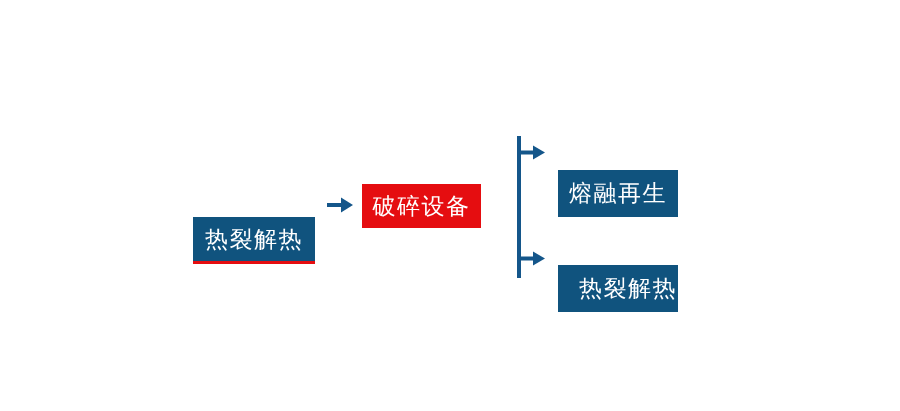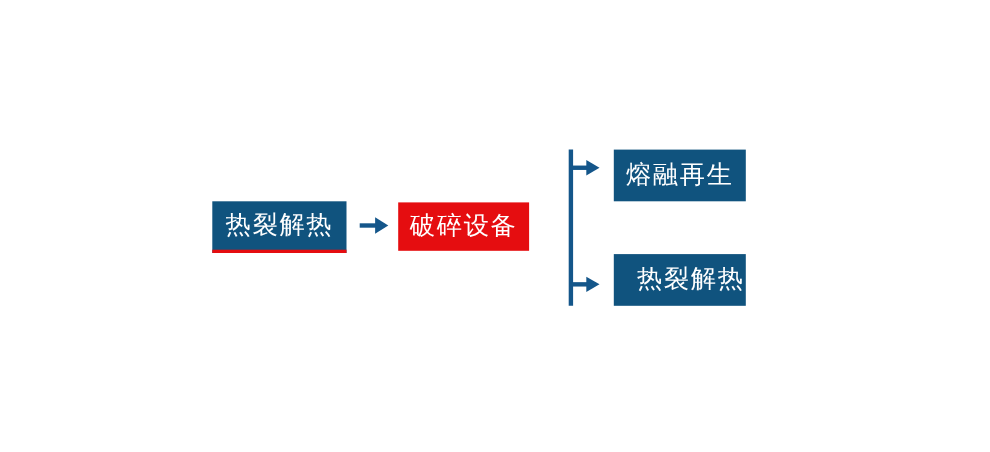--- a/index.html
+++ b/index.html
@@ -35,21 +35,21 @@
     align-items: center;
     justify-content: center;
     color: var(--text-white, #ffffff);
     font-size: 23px;
     font-weight: 300;
     letter-spacing: 1.5px;
     line-height: 1;
     white-space: nowrap;
     box-sizing: border-box;
   }
-  .node-blue { background: var(--node-blue, #10537E); }
+  .node-blue { background: var(--node-blue, #10537E); margin-top: 34px; }
   .node-red  { background: var(--node-red, #E50D10); }
   .node-waste-plastic {
     left: 193px; top: 183px; width: 122px; height: 47px;
     border-bottom: 3px solid var(--underline-red, #E50D10);
   }
   .node-crushing-equipment {
     left: 362px; top: 184px; width: 119px; height: 44px;
   }
   .node-melt-regeneration {
     left: 558px; top: 136px; width: 120px; height: 47px;

